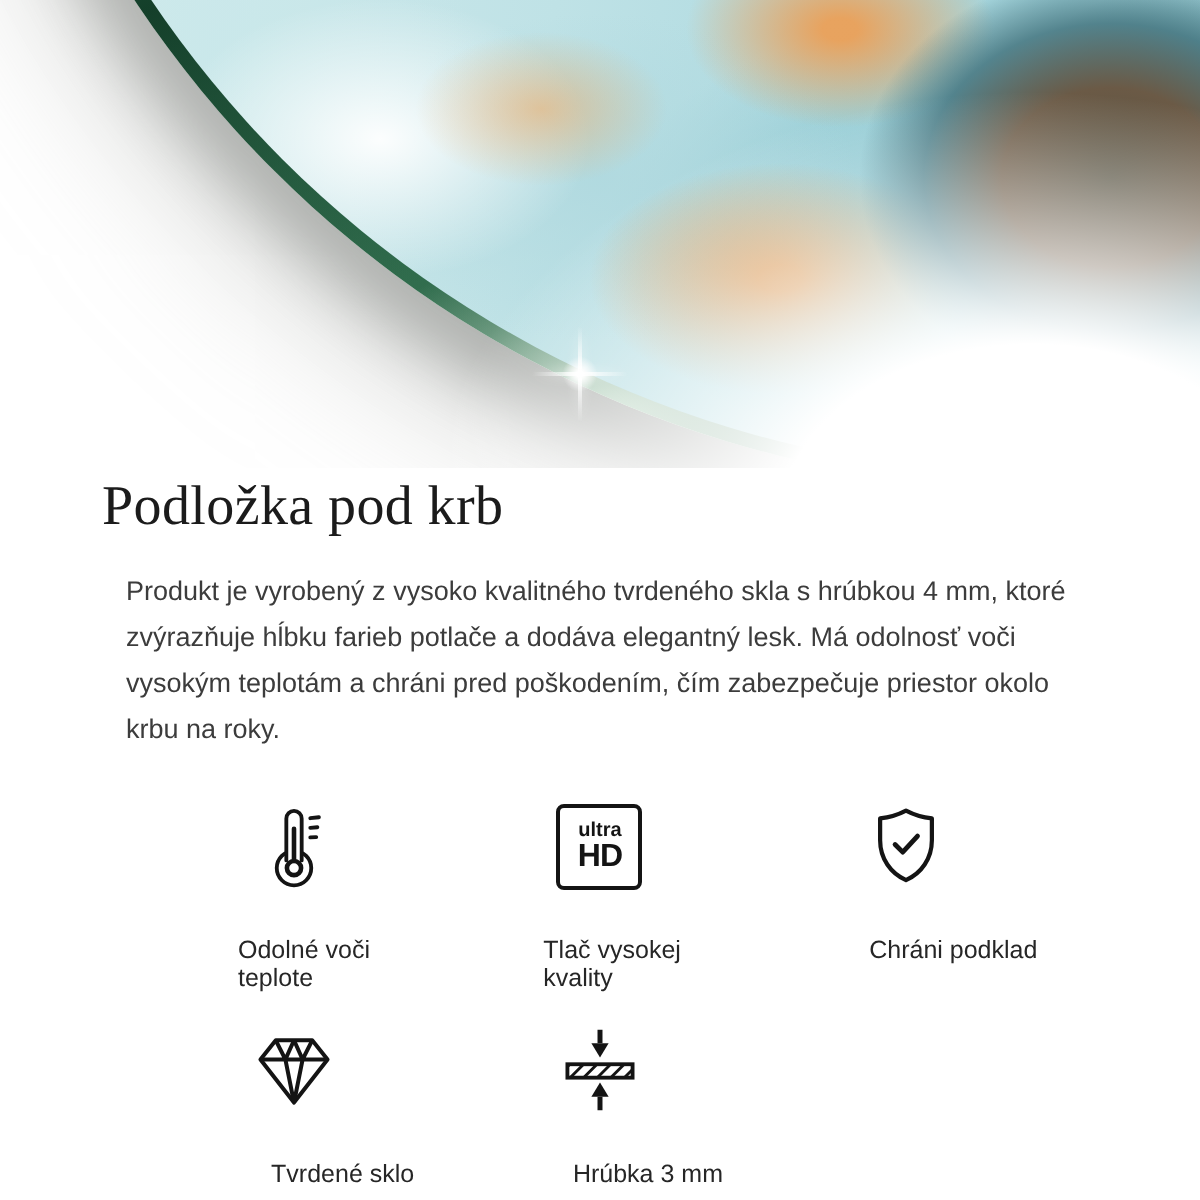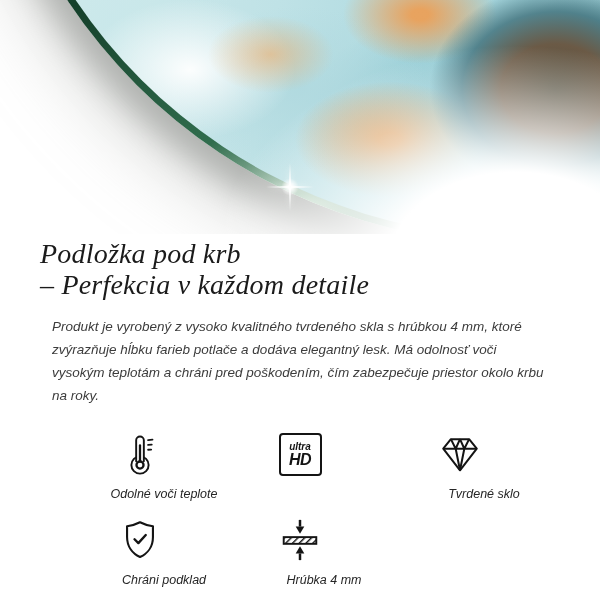--- a/index.html
+++ b/index.html
@@ -36,33 +36,33 @@
     position:absolute;inset:0;pointer-events:none;
     background:radial-gradient(420px 300px at 86% 112%, #ffffff 30%, rgba(255,255,255,0) 72%);
   }
   .glint{position:absolute;left:266px;top:163px;width:48px;height:48px;pointer-events:none;}
   .glint::before,.glint::after{content:"";position:absolute;background:linear-gradient(90deg,rgba(255,255,255,0),rgba(255,255,255,.98),rgba(255,255,255,0));filter:drop-shadow(0 0 3px #fff);}
   .glint::before{left:0;right:0;top:23px;height:2px;}
   .glint::after{top:0;bottom:0;left:23px;width:2px;background:linear-gradient(180deg,rgba(255,255,255,0),rgba(255,255,255,.98),rgba(255,255,255,0));}
   .glint .core{position:absolute;inset:14px;background:radial-gradient(circle,#ffffff 12%,rgba(255,255,255,0) 62%);}
 
   
-  .content{padding:0 40px;font-style:italic;}
+  .content{padding:0 51px;}
   h1{
     margin:4px 0 0;font-family:"Liberation Serif", serif;font-weight:normal;
     font-size:28px;line-height:31px;color:#1b1b1b;letter-spacing:.2px;
   }
   h1 span{display:block;}
   .desc{
     margin:15px 12px 0;max-width:545px;font-size:13.5px;line-height:23px;color:#3c3c3c;
   }
 
   
   .features{margin:24px 20px 0;display:grid;grid-template-columns:repeat(3,1fr);row-gap:16px;}
-  .feature{display:flex;flex-direction:column;align-items:center;}
+  .feature{display:flex;flex-direction:column;align-items:center;gap:12px;}
   .icon-wrap{height:46px;display:flex;align-items:center;justify-content:center;}
   .flabel{margin-top:10px;font-size:12.5px;color:#262626;margin-left:48px;}
   svg.ic{display:block;}
 
   .uhd-box{
     width:39px;height:39px;border:2.5px solid #141414;border-radius:4px;
     display:flex;flex-direction:column;align-items:center;justify-content:center;color:#141414;
   }
   .uhd-top{font-size:10px;font-weight:bold;line-height:10px;letter-spacing:0;}
   .uhd-bottom{font-size:16px;font-weight:bold;line-height:15px;letter-spacing:-.5px;}
@@ -76,21 +76,20 @@
   </div>
   <div class="fade-overlay"></div>
   <div class="glint">
       <span class="core"></span>
     </div>
 </div>
 
 <div class="content">
   <h1>
     <span>Podložka pod krb</span>
-    <span>– Perfekcia v každom detaile</span>
   </h1>
   <p class="desc">Produkt je vyrobený z vysoko kvalitného tvrdeného skla s hrúbkou 4 mm, ktoré zvýrazňuje hĺbku farieb potlače a dodáva elegantný lesk. Má odolnosť voči vysokým teplotám a chráni pred poškodením, čím zabezpečuje priestor okolo krbu na roky.</p>
 
   <div class="features">
 
     <div class="feature">
       <div class="icon-wrap">
         <svg class="ic" width="46" height="46" viewBox="0 0 48 48" fill="none" stroke="#141414" stroke-width="2" stroke-linecap="round">
           <circle cx="24" cy="35.5" r="9"></circle>
           <path d="M20 31.5 V9.7 A4 4 0 0 1 28 9.7 V31.5" fill="#ffffff"></path>
@@ -104,56 +103,57 @@
       <div class="flabel">Odolné voči teplote</div>
     </div>
 
     <div class="feature">
       <div class="icon-wrap">
         <div class="uhd-box">
           <div class="uhd-top">ultra</div>
           <div class="uhd-bottom">HD</div>
         </div>
       </div>
+      <div class="flabel">Tlač vysokej kvality</div>
+    </div>
+
+    <div class="feature">
+      <div class="icon-wrap">
+        <svg class="ic" width="46" height="46" viewBox="0 0 48 48" fill="none" stroke="#141414" stroke-width="2.2" stroke-linecap="round" stroke-linejoin="round">
+          <path d="M24 5.5 C28 7.6 33 9.1 37.5 9.6 V21 C37.5 30.6 32 38.2 24 41.8 C16 38.2 10.5 30.6 10.5 21 V9.6 C15 9.1 20 7.6 24 5.5 Z"></path>
+          <path d="M18.3 23.2 L22.3 27.2 L30 18.8" stroke-width="2.5"></path>
+        </svg>
+      </div>
+      <div class="flabel">Chráni podklad</div>
     </div>
 
     <div class="feature">
       <div class="icon-wrap">
         <svg class="ic" width="46" height="46" viewBox="0 0 48 48" fill="none" stroke="#141414" stroke-width="2.1" stroke-linejoin="round">
           <path d="M14.5 8.5 H33.5 L41.5 18.5 L24 41 L6.5 18.5 Z"></path>
           <path d="M6.5 18.5 H41.5 M14.5 8.5 L19.5 18.5 L24 41 M33.5 8.5 L28.5 18.5 L24 41 M24 8.5 L19.5 18.5 M24 8.5 L28.5 18.5"></path>
         </svg>
       </div>
       <div class="flabel">Tvrdené sklo</div>
-    </div>
-
-    <div class="feature">
-      <div class="icon-wrap">
-        <svg class="ic" width="46" height="46" viewBox="0 0 48 48" fill="none" stroke="#141414" stroke-width="2.2" stroke-linecap="round" stroke-linejoin="round">
-          <path d="M24 5.5 C28 7.6 33 9.1 37.5 9.6 V21 C37.5 30.6 32 38.2 24 41.8 C16 38.2 10.5 30.6 10.5 21 V9.6 C15 9.1 20 7.6 24 5.5 Z"></path>
-          <path d="M18.3 23.2 L22.3 27.2 L30 18.8" stroke-width="2.5"></path>
-        </svg>
-      </div>
-      <div class="flabel">Chráni podklad</div>
     </div>
 
 
     <div class="feature">
       <div class="icon-wrap">
         <svg class="ic" width="46" height="46" viewBox="0 0 48 48">
           <defs>
             <pattern id="hatch" patternUnits="userSpaceOnUse" width="5" height="5" patternTransform="rotate(45)">
               <rect width="5" height="5" fill="#ffffff"></rect>
               <line x1="0" y1="0" x2="0" y2="5" stroke="#141414" stroke-width="3"></line>
             </pattern>
           </defs>
           <rect x="7" y="21" width="34" height="7" fill="url(#hatch)" stroke="#141414" stroke-width="2"></rect>
           <line x1="24" y1="3" x2="24" y2="10" stroke="#141414" stroke-width="2.6"></line>
           <polygon points="19.5,10 28.5,10 24,17.5" fill="#141414"></polygon>
           <line x1="24" y1="45" x2="24" y2="38" stroke="#141414" stroke-width="2.6"></line>
           <polygon points="19.5,38 28.5,38 24,30.5" fill="#141414"></polygon>
         </svg>
       </div>
-      <div class="flabel">Hrúbka 4 mm</div>
+      <div class="flabel">Hrúbka 3 mm</div>
     </div>
 
   </div>
 </div>
 
 </body></html>

